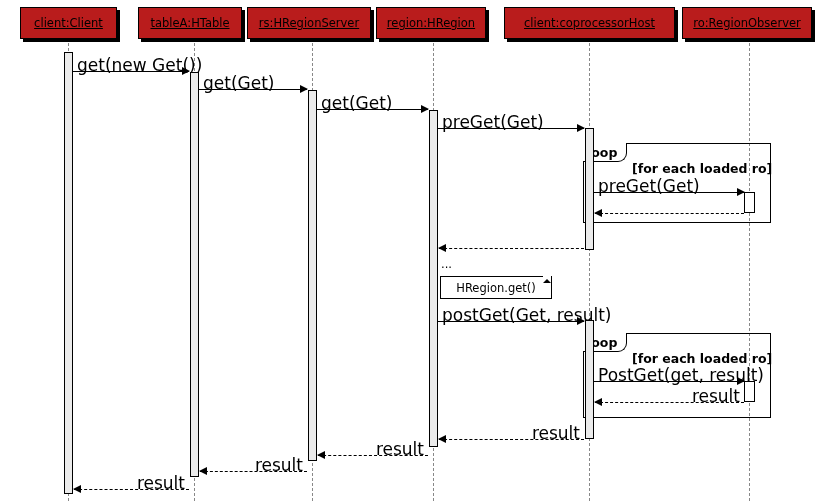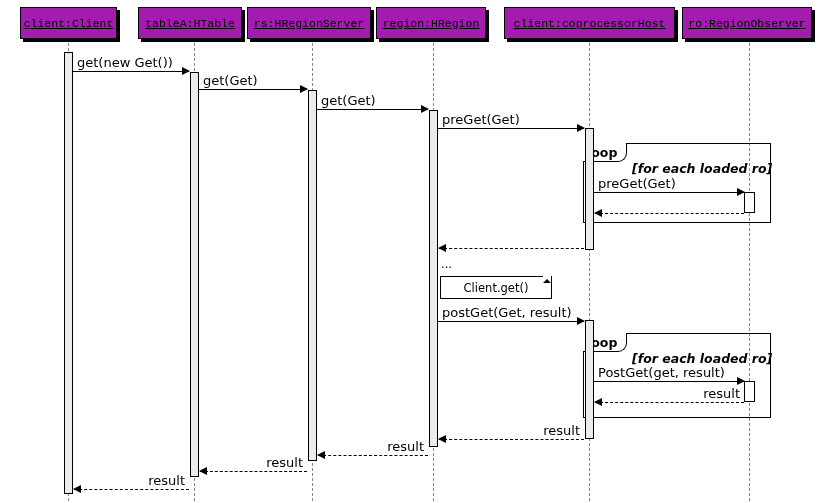--- a/index.html
+++ b/index.html
@@ -1,45 +1,45 @@
 <!DOCTYPE html>
 <html><head>
 <meta charset="utf-8">
 <style>
   html,body{margin:0;padding:0;background:#fff;}
   body{font-family:"DejaVu Sans","Liberation Sans",sans-serif;}
   #diagram{position:relative;width:821px;height:503px;background:#ffffff;overflow:hidden;}
 
   
   .plife{position:absolute;top:0;width:1px;border-left:1px dashed #888;}
-  .pbox{position:absolute;box-sizing:border-box;background:#a21caf;border:1px solid #000;
-        box-shadow:3px 3px 0 0 #000;display:flex;align-items:center;justify-content:center;font-family:Liberation Mono, monospace;}
+  .pbox{position:absolute;box-sizing:border-box;background:#b91c1c;border:1px solid #000;
+        box-shadow:3px 3px 0 0 #000;display:flex;align-items:center;justify-content:center;}
   .pbox span{font-size:11.5px;color:#000;text-decoration:underline;white-space:nowrap;}
 
   
   .act{position:absolute;box-sizing:border-box;background:#ebebeb;border:1px solid #000;}
   .act.white{background:#ffffff;}
 
   
   .line{position:absolute;height:0;border-top:1.4px solid #000;}
   .line.dash{border-top:1.4px dashed #000;}
   .arrowR{position:absolute;width:0;height:0;border-top:4.5px solid transparent;
           border-bottom:4.5px solid transparent;border-left:8px solid #000;}
   .arrowL{position:absolute;width:0;height:0;border-top:4.5px solid transparent;
           border-bottom:4.5px solid transparent;border-right:8px solid #000;}
-  .mlabel{position:absolute;font-size:13px;color:#000;white-space:nowrap;}
+  .mlabel{position:absolute;font-size:17px;color:#000;white-space:nowrap;}
   .mlabel.right{text-align:right;}
 
   
   .frag{position:absolute;box-sizing:border-box;border:1.6px solid #000;background:transparent;}
   .fraghdr{position:absolute;box-sizing:border-box;border:1.6px solid #000;
            border-top:none;border-left:none;border-bottom-right-radius:9px;
            background:#ffffff;display:flex;align-items:center;padding-left:4px;}
   .fraghdr span{font-size:12.5px;font-weight:bold;color:#000;}
-  .guard{position:absolute;font-size:12.5px;font-weight:bold;color:#000;white-space:nowrap;font-style:italic;}
+  .guard{position:absolute;font-size:12.5px;font-weight:bold;color:#000;white-space:nowrap;}
 
   
   .note{position:absolute;box-sizing:border-box;background:#ffffff;border:1px solid #000;
         display:flex;align-items:center;justify-content:center;}
   .note span{font-size:11.5px;color:#000;white-space:nowrap;}
   .notefold{position:absolute;width:0;height:0;border-left:8px solid #ffffff;
             border-bottom:8px solid #000;}
   .notefold2{position:absolute;width:0;height:0;border-left:8px solid transparent;
              border-top:8px solid #ffffff;}
 
@@ -117,21 +117,21 @@
       <div class="line dash" style="left: 200px; top: 471px; width: 107px;"></div>
       <div class="arrowL" style="top: 467px; left: 199px;"></div>
       <div class="mlabel right" style="top: 455px; left: 200px; width: 103px;">result</div>
       <div class="line dash" style="left: 74px; top: 489px; width: 115px;"></div>
       <div class="arrowL" style="top: 485px; left: 73px;"></div>
       <div class="mlabel right" style="top: 473px; left: 74px; width: 111px;">result</div>
     </div>
   <div id="notes">
       <div class="sep" style="left: 441px; top: 257px;">...</div>
       <div class="note" style="left: 440px; top: 276px; width: 112px; height: 23px;">
-        <span>Client.get()</span>
+        <span>HRegion.get()</span>
       </div>
       <div class="notefold" style="left: 543px; top: 275px;"></div>
       <div class="notefold2" style="left: 543px; top: 275px;"></div>
     </div>
   <div id="headers">
       <div class="pbox" style="left: 20px; top: 7px; width: 97px; height: 32px;">
         <span>client:Client</span>
       </div>
       <div class="pbox" style="left: 138px; top: 7px; width: 104px; height: 32px; text-align: center;">
         <span>tableA:HTable</span>

